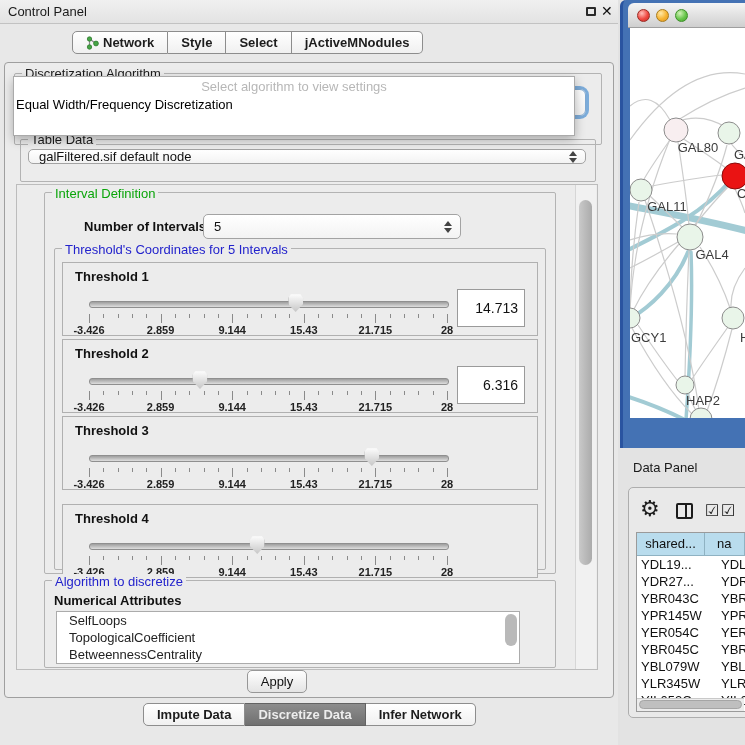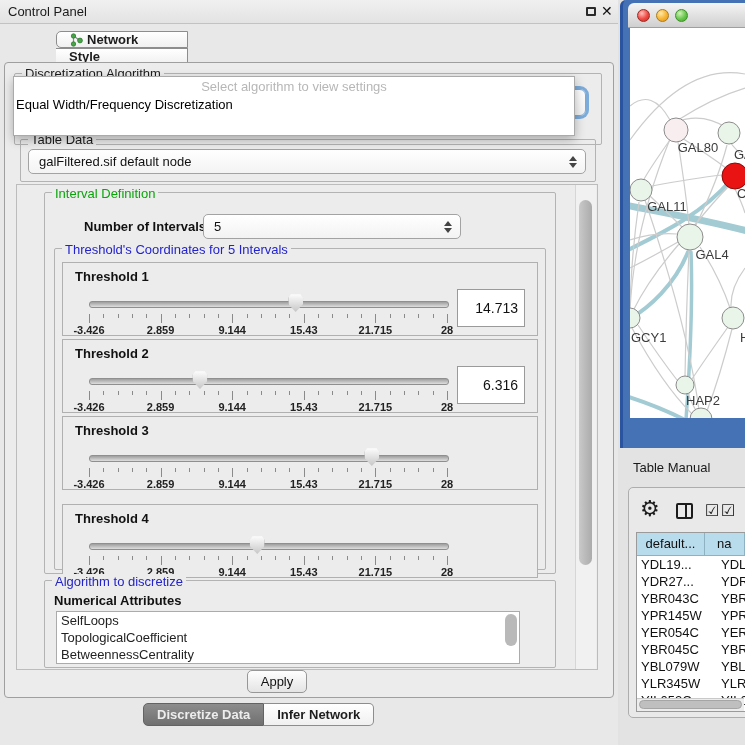--- a/index.html
+++ b/index.html
@@ -13,21 +13,21 @@
   #cp-title{left:8px;top:4px;font-size:13px;color:#1a1a1a;}
   #float-icon{left:586px;top:7px;width:10px;height:9px;border:2px solid #2a2a2a;border-radius:1px;}
   #close-icon{left:601px;top:3px;font-size:14px;font-weight:bold;color:#111;}
 
   .segrow{display:flex;position:absolute;height:23px;}
   .seg{display:flex;align-items:center;gap:4px;padding:0 13px;font-size:13px;font-weight:bold;color:#1c1c1c;
        background:linear-gradient(#ffffff,#f0f0f0);border:1px solid #8d8d8d;border-left:none;cursor:default;}
   .seg:first-child{border-left:1px solid #8d8d8d;border-radius:5px 0 0 5px;}
   .seg:last-child{border-radius:0 5px 5px 0;}
   .seg.active{background:linear-gradient(#8d8d8d,#707070);color:#ededed;border-color:#636363;}
-  #top-tabs{left:56px;top:31px;flex-direction:column;}
+  #top-tabs{left:72px;top:31px;}
   #bottom-tabs{left:143px;top:703px;}
 
   #cp-content{left:4px;top:62px;width:610px;height:636px;background:#ececec;border:1px solid #9f9f9f;border-radius:4px;}
 
   .groupbox{border:1px solid #b3b3b3;border-radius:2px;}
   .grouplabel{position:absolute;font-size:13px;background:#ececec;padding:0 3px;white-space:nowrap;}
   .lab-black{color:#1c1c1c;} .lab-green{color:#0aa50a;} .lab-blue{color:#2323cc;}
 
   
   #group-alg{left:14px;top:73px;width:588px;height:72px;}
@@ -42,21 +42,21 @@
   .popup-item{height:17px;line-height:17px;padding-left:2px;font-size:13px;color:#000;}
   .popup-item.bold{font-weight:bold;}
 
   #group-table{left:20px;top:139px;width:576px;height:43px;}
   #lab-table{left:28px;top:132px;}
   .combo{background:linear-gradient(#ffffff,#f3f3f3);border:1px solid #a3a3a3;border-radius:5px;
          font-size:13px;color:#111;display:flex;align-items:center;padding:0 22px 0 10px;}
   .combo .spin{position:absolute;right:8px;top:50%;transform:translateY(-50%);display:flex;flex-direction:column;gap:2px;}
   .spin i{display:block;width:0;height:0;border-left:4px solid transparent;border-right:4px solid transparent;}
   .spin i.up{border-bottom:5px solid #444;} .spin i.dn{border-top:5px solid #444;}
-  #combo-tabledata{left:28px;top:149px;width:558px;height:25px;}
+  #combo-tabledata{left:28px;top:149px;width:558px;height:15px;}
 
   
   #viewport{left:16px;top:184px;width:582px;height:486px;border:1px solid #bcbcbc;background:#ececec;overflow:hidden;}
   #vscroll-track{left:575px;top:185px;width:21px;height:484px;background:#f1f1f1;border-left:1px solid #d6d6d6;}
   #vscroll-thumb{left:579px;top:200px;width:13px;height:365px;border-radius:7px;background:linear-gradient(90deg,#c9c9c9,#ababab);}
 
   #group-interval{left:44px;top:192px;width:512px;height:382px;}
   #lab-interval{left:52px;top:186px;}
   #noi-label{left:84px;top:219px;font-size:13px;font-weight:bold;color:#111;}
   #combo-noi{left:203px;top:214px;width:258px;height:25px;}
@@ -77,21 +77,21 @@
   .tick.major{height:9px;}
   .t-scale{position:absolute;left:26px;top:61px;width:358px;height:12px;}
   .t-scale span{position:absolute;transform:translateX(-50%);font-size:11px;font-weight:bold;color:#222;white-space:nowrap;}
   .t-value{position:absolute;right:12px;top:26px;width:60px;height:36px;background:#fff;border:1px solid #9a9a9a;
            font-size:14px;color:#111;display:flex;align-items:center;justify-content:flex-end;padding-right:6px;}
 
   #group-attr{left:44px;top:580px;width:512px;height:88px;}
   #lab-attr{left:52px;top:574px;}
   #num-attr-label{left:54px;top:593px;font-size:13px;font-weight:bold;color:#111;}
   #attr-list{left:56px;top:611px;width:464px;height:53px;background:#fff;border:1px solid #ababab;overflow:hidden;}
-  .attr-item{height:17px;line-height:17px;padding-left:4px;font-size:13px;color:#222;}
+  .attr-item{height:17px;line-height:17px;padding-left:12px;font-size:13px;color:#222;}
   #attr-scroll{position:absolute;right:2px;top:2px;width:12px;height:32px;border-radius:6px;background:#b9b9b9;}
 
   #apply-btn{left:247px;top:670px;width:60px;height:23px;background:linear-gradient(#fefefe,#e4e4e4);
              border:1px solid #979797;border-radius:5px;font-size:13px;color:#111;
              display:flex;align-items:center;justify-content:center;}
 
   
   #net-window{left:620px;top:0;width:125px;height:448px;background:#4472b4;border-left:3px solid #2a54a0;border-radius:6px 0 0 0;}
   #net-titlebar{left:628px;top:3px;width:117px;height:25px;background:linear-gradient(#f5f5f5,#cfcfcf);
                 border-radius:6px 0 0 0;border-bottom:1px solid #9f9f9f;display:flex;align-items:center;gap:6px;padding-left:9px;}
@@ -366,20 +366,21 @@
   <div class="abs" id="attr-list">
     <div class="attr-item">SelfLoops</div>
       <div class="attr-item">TopologicalCoefficient</div>
       <div class="attr-item">BetweennessCentrality</div>
       <div id="attr-scroll"></div>
   </div>
 
   <div class="abs" id="apply-btn">Apply</div>
 
   <div class="segrow" id="bottom-tabs">
+      <div class="seg">Impute Data</div>
       <div class="seg active">Discretize Data</div>
       <div class="seg">Infer Network</div>
     </div>
 
   <div class="abs" id="net-window"></div>
   <div class="abs" id="net-titlebar">
     <span class="light red"></span>
     <span class="light yellow"></span>
     <span class="light green"></span>
   </div>
@@ -437,31 +438,31 @@
           <circle cx="103" cy="290" r="11" fill="#e9f5e9" stroke="#8c8c8c"></circle>
           <text x="110" y="314" text-anchor="start" font-size="13" fill="#3c3c3c">H</text>
           <circle cx="55" cy="357" r="9" fill="#e9f5e9" stroke="#8c8c8c"></circle>
           <text x="73" y="377" text-anchor="middle" font-size="13" fill="#3c3c3c">HAP2</text>
           <circle cx="71" cy="391" r="11" fill="#e9f5e9" stroke="#8c8c8c"></circle>
         </g>
     </svg>
   </div>
 
   <div class="abs" id="tp-strip"></div>
-  <div class="abs" id="tp-title">Table Manual</div>
+  <div class="abs" id="tp-title">Data Panel</div>
   <div class="abs" id="tp-window"></div>
   <div class="abs" id="tp-gear">⚙</div>
   <div class="abs" id="tp-colicon">
       <i></i>
     </div>
   <div class="abs tp-check" style="left:705px;">☑</div>
   <div class="abs tp-check" style="left:721px;">☑</div>
   <div class="abs" id="tp-table">
     <div class="thead" id="tp-thead">
-        <div class="th c1">default...</div>
+        <div class="th c1">shared...</div>
         <div class="th c2">na</div>
       </div>
     <div id="tp-rows">
         <div class="trow">
           <div class="td c1">YDL19...</div>
           <div class="td c2">YDL1</div>
         </div>
         <div class="trow">
           <div class="td c1">YDR27...</div>
           <div class="td c2">YDR2</div>

